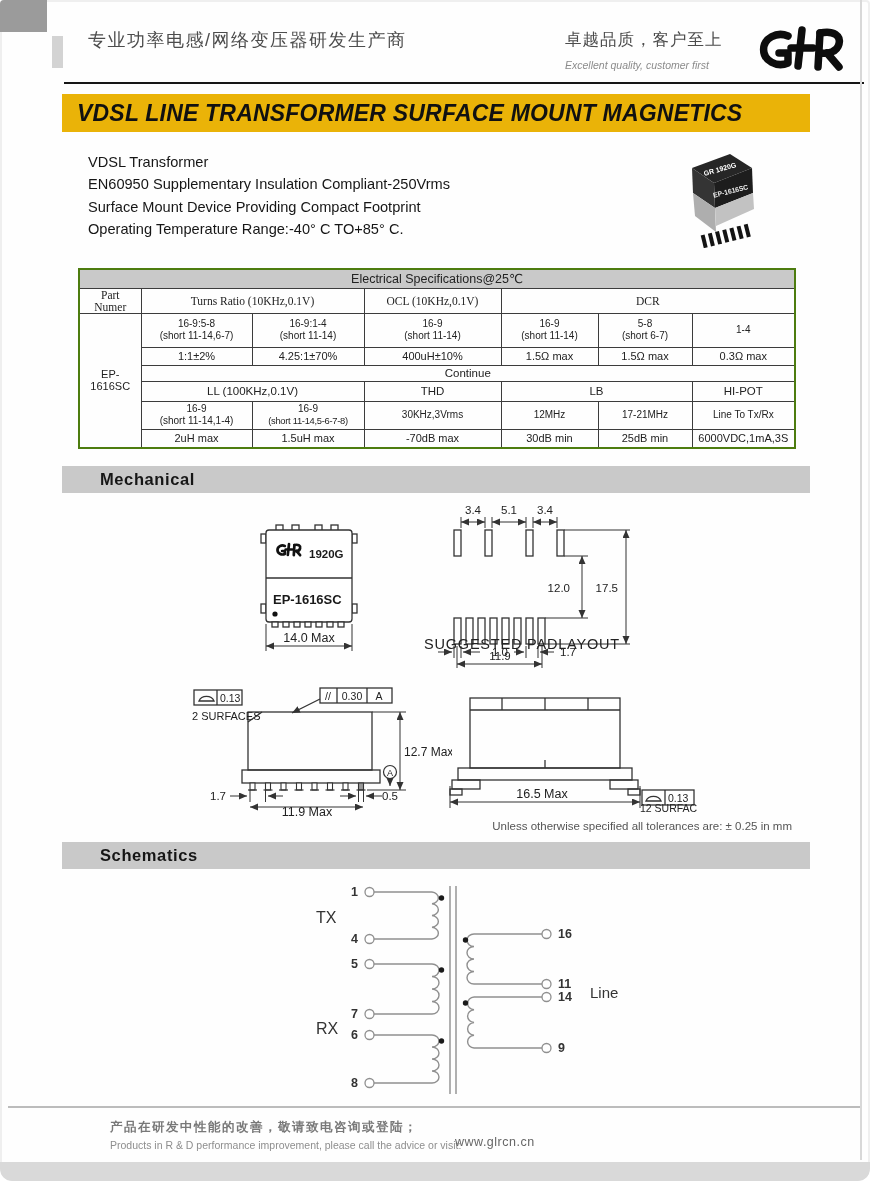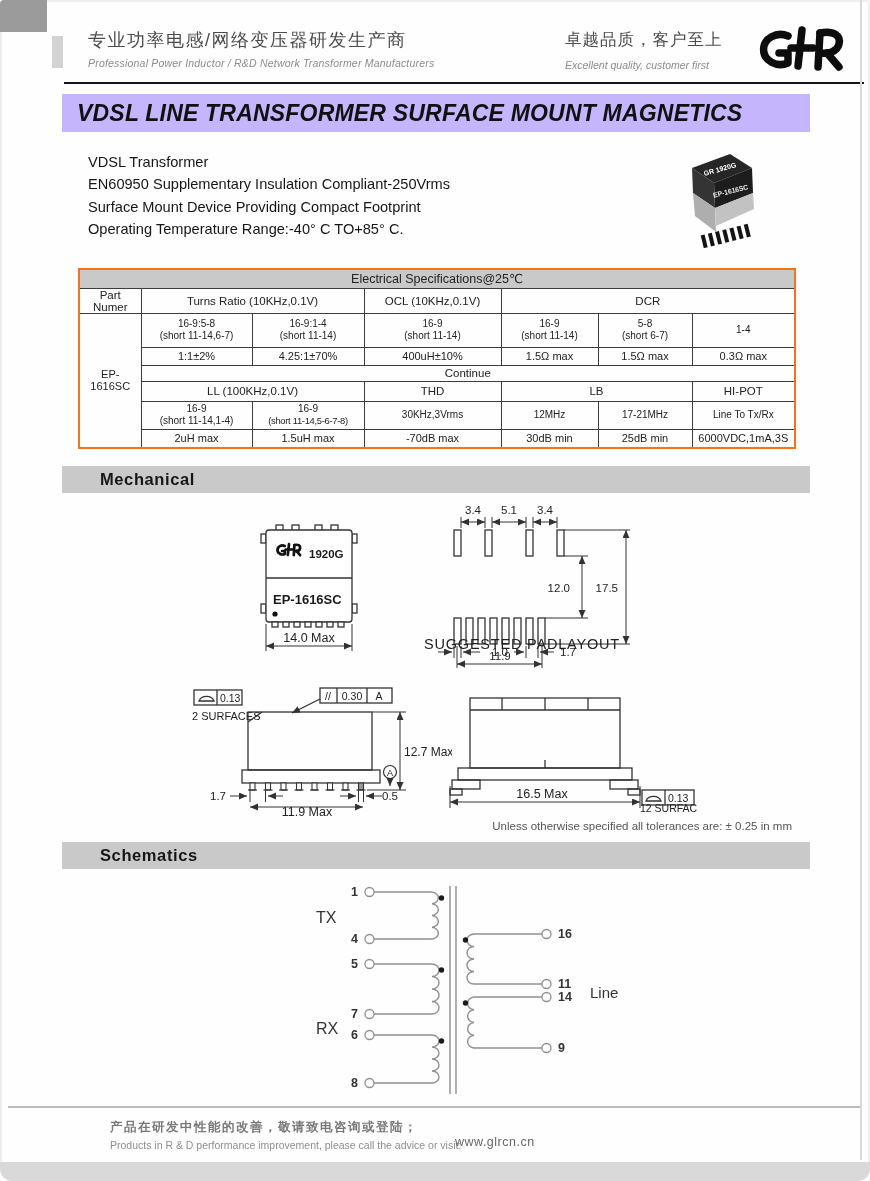--- a/index.html
+++ b/index.html
@@ -12,34 +12,34 @@
   .blk-light{left:52;top:36px;width:11px;height:32px;background:#d3d3d3;left:52px;}
   .brand{left:88px;top:28px;}
   .brand-cn{font-size:18px;color:#4c4c4c;letter-spacing:1.5px;font-weight:500;}
   .brand-en{font-size:10.5px;font-style:italic;color:#8b8b8b;margin-top:5px;letter-spacing:0.2px;}
   .slogan{left:565px;top:29px;}
   .slogan-cn{font-size:16.5px;color:#4c4c4c;letter-spacing:1px;}
   .slogan-en{font-size:10.5px;font-style:italic;color:#8b8b8b;margin-top:8px;}
   .logo{left:742px;top:23px;}
   .header-rule{left:64px;top:82px;width:800px;height:2px;background:#161616;}
   
-  .titlebar{left:62px;top:94px;width:748px;height:38px;background:#c4b5fd;
+  .titlebar{left:62px;top:94px;width:748px;height:38px;background:#eab308;
             display:flex;align-items:center;padding-left:15px;box-sizing:border-box;}
   .titlebar span{font-size:23px;font-weight:bold;font-style:italic;color:#111;letter-spacing:0.2px;}
   .secbar{left:62px;width:748px;height:27px;background:#c9c9c9;display:flex;align-items:center;
           padding-left:16px;box-sizing:border-box;}
   .secbar span{font-size:16.5px;font-weight:bold;color:#161616;letter-spacing:0.6px;margin-left:22px;}
   
   .features{left:88px;top:151px;font-size:14.6px;line-height:22.4px;color:#161616;}
   
   .spec{left:78px;top:268px;}
-  table{border-collapse:collapse;table-layout:fixed;width:716px;border:2px solid #f97316;}
+  table{border-collapse:collapse;table-layout:fixed;width:716px;border:2px solid #4d7c0f;}
   td{border:1px solid #3c3c3c;text-align:center;vertical-align:middle;padding:0 2px;
      font-size:11px;color:#222;overflow:hidden;}
-  tr.r-title{height:19px;} tr.r-head{height:23px;} tr.r-cond{height:34px;} tr.r-val{height:18px;}
+  tr.r-title{height:19px;} tr.r-head{height:23px;font-family:Liberation Serif, serif;} tr.r-cond{height:34px;} tr.r-val{height:18px;}
   tr.r-cont{height:16px;} tr.r-head2{height:20px;} tr.r-cond2{height:28px;} tr.r-val2{height:19px;}
   .t-title{background:#c9c9c9;font-size:12.5px;}
   .hd{font-size:11.5px;}
   .cond{font-size:10px;line-height:12.5px;}
   .cond .tight{font-size:9.4px;letter-spacing:-0.3px;}
   .partcell{font-size:11px;}
   
   svg text{font-family:"Liberation Sans","DejaVu Sans",sans-serif;}
   .cap-padlayout{left:424px;top:636px;font-size:14.5px;letter-spacing:0.8px;color:#222;}
   .tol-note{left:420px;top:820px;width:372px;text-align:right;font-size:11.5px;color:#555;}
@@ -54,21 +54,20 @@
 </head>
 <body>
 
 <div class="page">
 
   <div class="abs blk-dark"></div>
   <div class="abs blk-light"></div>
 
   <div class="abs brand">
     <div class="brand-cn">专业功率电感/网络变压器研发生产商</div>
-    <div class="brand-en">Professional Power Inductor / R&amp;D Network Transformer Manufacturers</div>
   </div>
 
   <div class="abs slogan">
     <div class="slogan-cn">卓越品质，客户至上</div>
     <div class="slogan-en">Excellent quality, customer first</div>
   </div>
 
   <svg class="abs logo" width="112" height="54" viewBox="0 0 112 54">
     <g stroke="#0d0d0d" stroke-width="7.5" fill="none" stroke-linecap="round" stroke-linejoin="round">
       <path d="M46,13 A17,15 0 1 0 46,40 L46,30 L37,30"></path>

